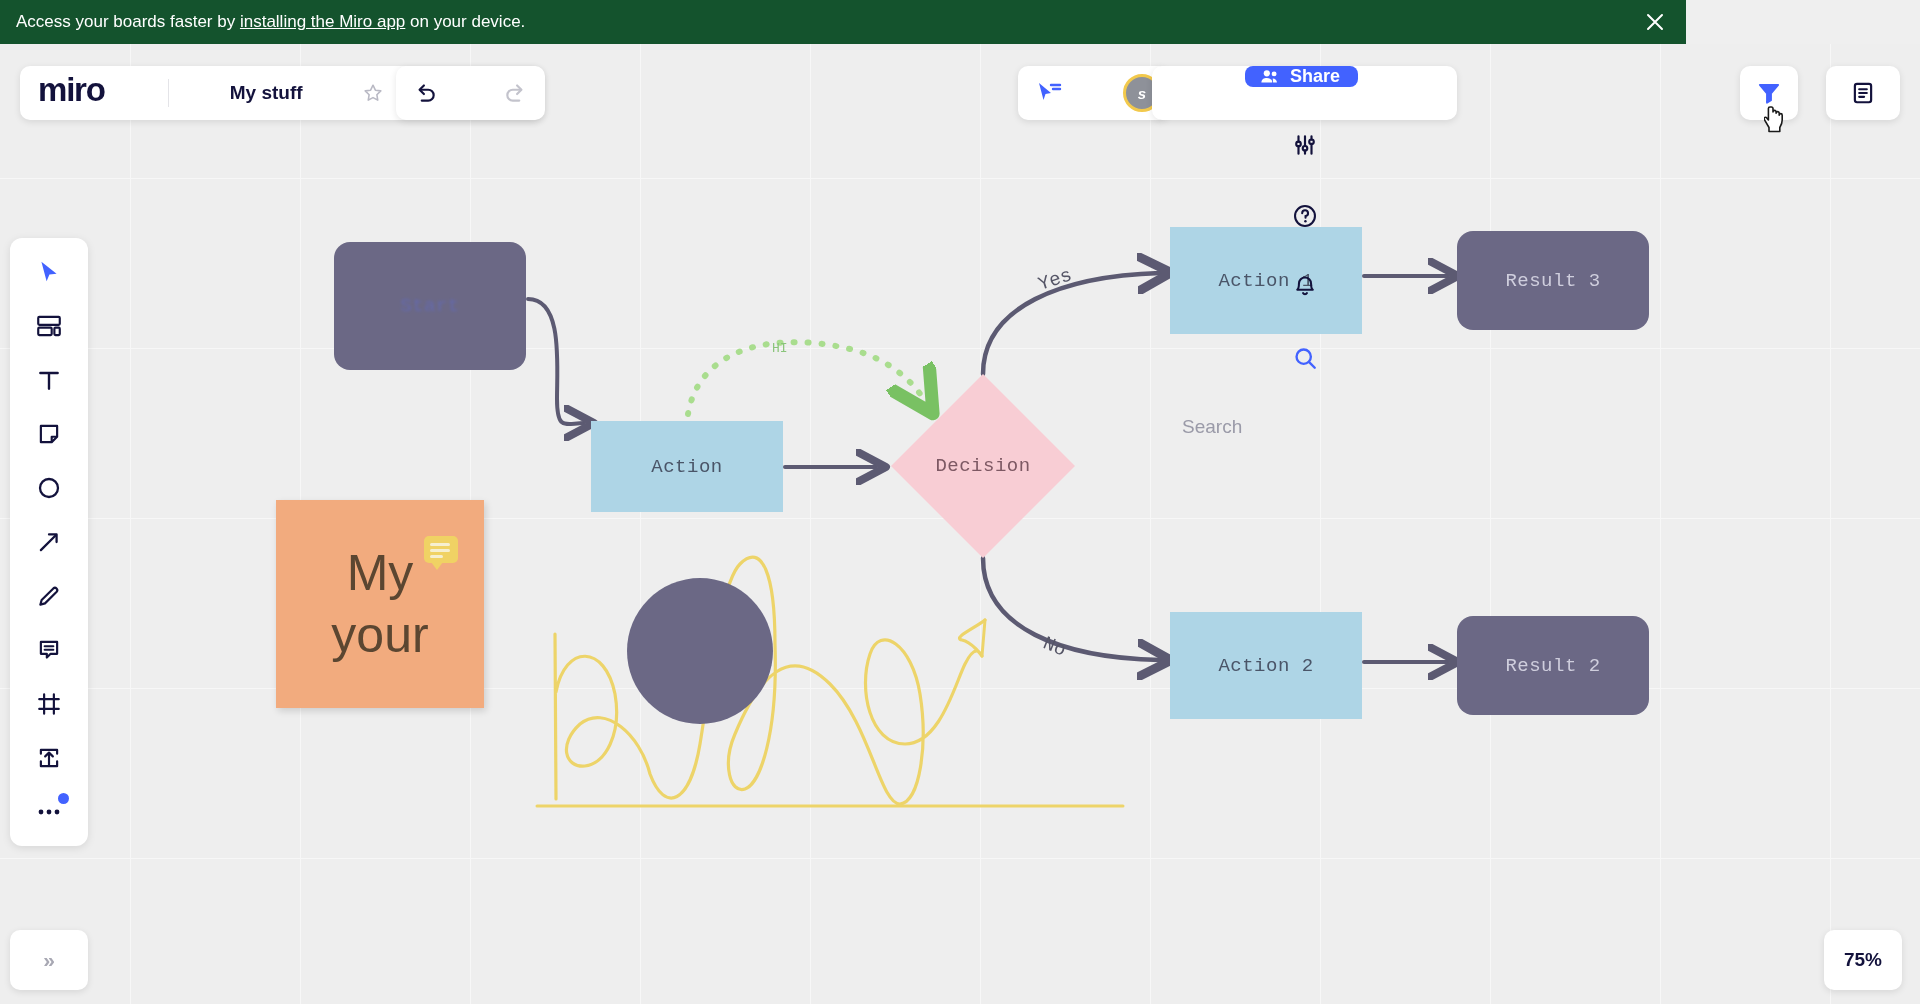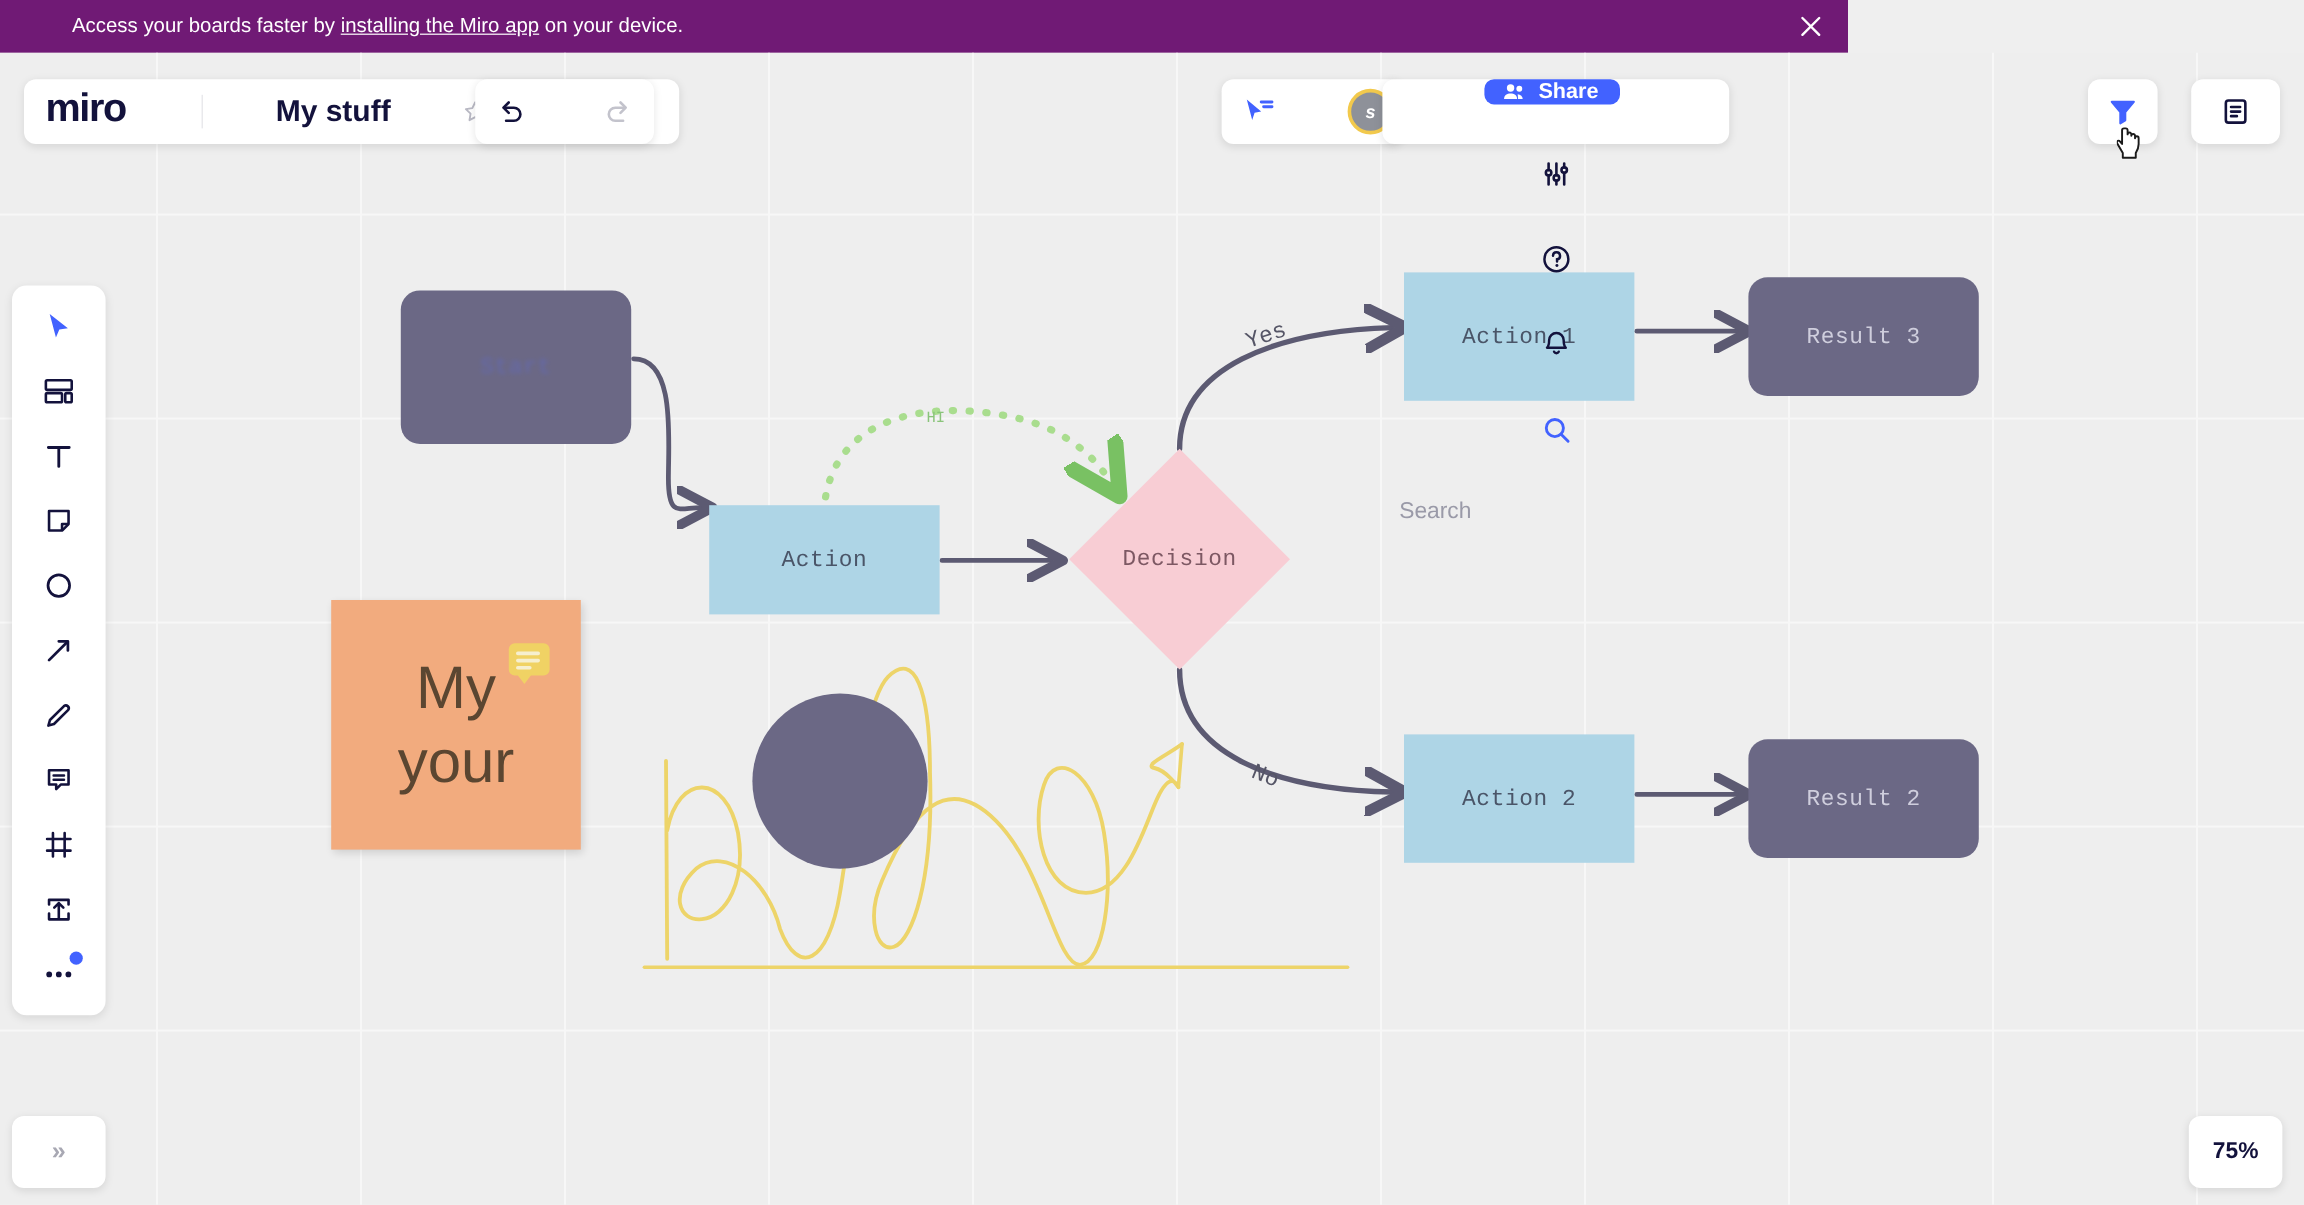--- a/index.html
+++ b/index.html
@@ -7,26 +7,25 @@
     width: 1920px; height: 1004px;
     overflow: hidden;
     font-family: "Liberation Sans", sans-serif;
     background: #efefef;
   }
   #app { position: relative; width: 1920px; height: 1004px; }
 
   
   #banner {
     position: absolute; top: 0; left: 0;
-    width: 1540px; height: 44px;
-    background: #701a75;
+    width: 1686px; height: 44px;
+    background: #14532d;
     display: flex; align-items: center;
     color: #ffffff;
     font-size: 17px;
-    padding-left: 44px;
   }
   #banner-text { margin-left: 16px; white-space: nowrap; }
   #banner-text a, #banner-link {
     color: #ffffff; text-decoration: underline; cursor: pointer;
   }
   #banner-close {
     position: absolute; right: 18px; top: 50%; transform: translateY(-50%);
     width: 26px; height: 26px; cursor: pointer;
     display: flex; align-items: center; justify-content: center;
   }
@@ -107,36 +106,36 @@
     border-radius: 8px; cursor: pointer;
   }
   .divider { width: 1px; height: 28px; background: #e4e4e8; margin: 0 4px; }
 
   #logo {
     font-family: "Liberation Sans", sans-serif;
     font-size: 33px; font-weight: 700; color: #13123c;
     letter-spacing: -1.2px; padding: 0 14px 6px 10px;
   }
   #board-title {
-    font-size: 25px; font-weight: 700; color: #13123c;
+    font-size: 19px; font-weight: 700; color: #13123c;
     padding: 0 8px 0 12px; white-space: nowrap; cursor: pointer;
   }
   #star-btn { width: 34px; height: 34px; }
 
   #share-btn {
     background: #4262ff; color: #ffffff;
     border-radius: 8px; height: 42px;
     display: flex; align-items: center; gap: 9px;
     padding: 0 18px 0 14px; margin-right: 6px;
     font-size: 18px; font-weight: 700; cursor: pointer;
   }
   #search-input {
     border: none; outline: none; background: transparent;
     font-size: 19px; color: #13123c;
-    width: 265px; margin-left: 4px;
+    width: 265px; margin-left: 20px;
     font-family: "Liberation Sans", sans-serif;
   }
   #search-input::placeholder { color: #9a9aa8; }
 
   .avatar {
     width: 38px; height: 38px; border-radius: 50%;
     background: #8e9199; color: #ffffff;
     border: 3px solid #f2c94c;
     display: flex; align-items: center; justify-content: center;
     font-size: 15px; font-weight: 700; font-style: italic;

